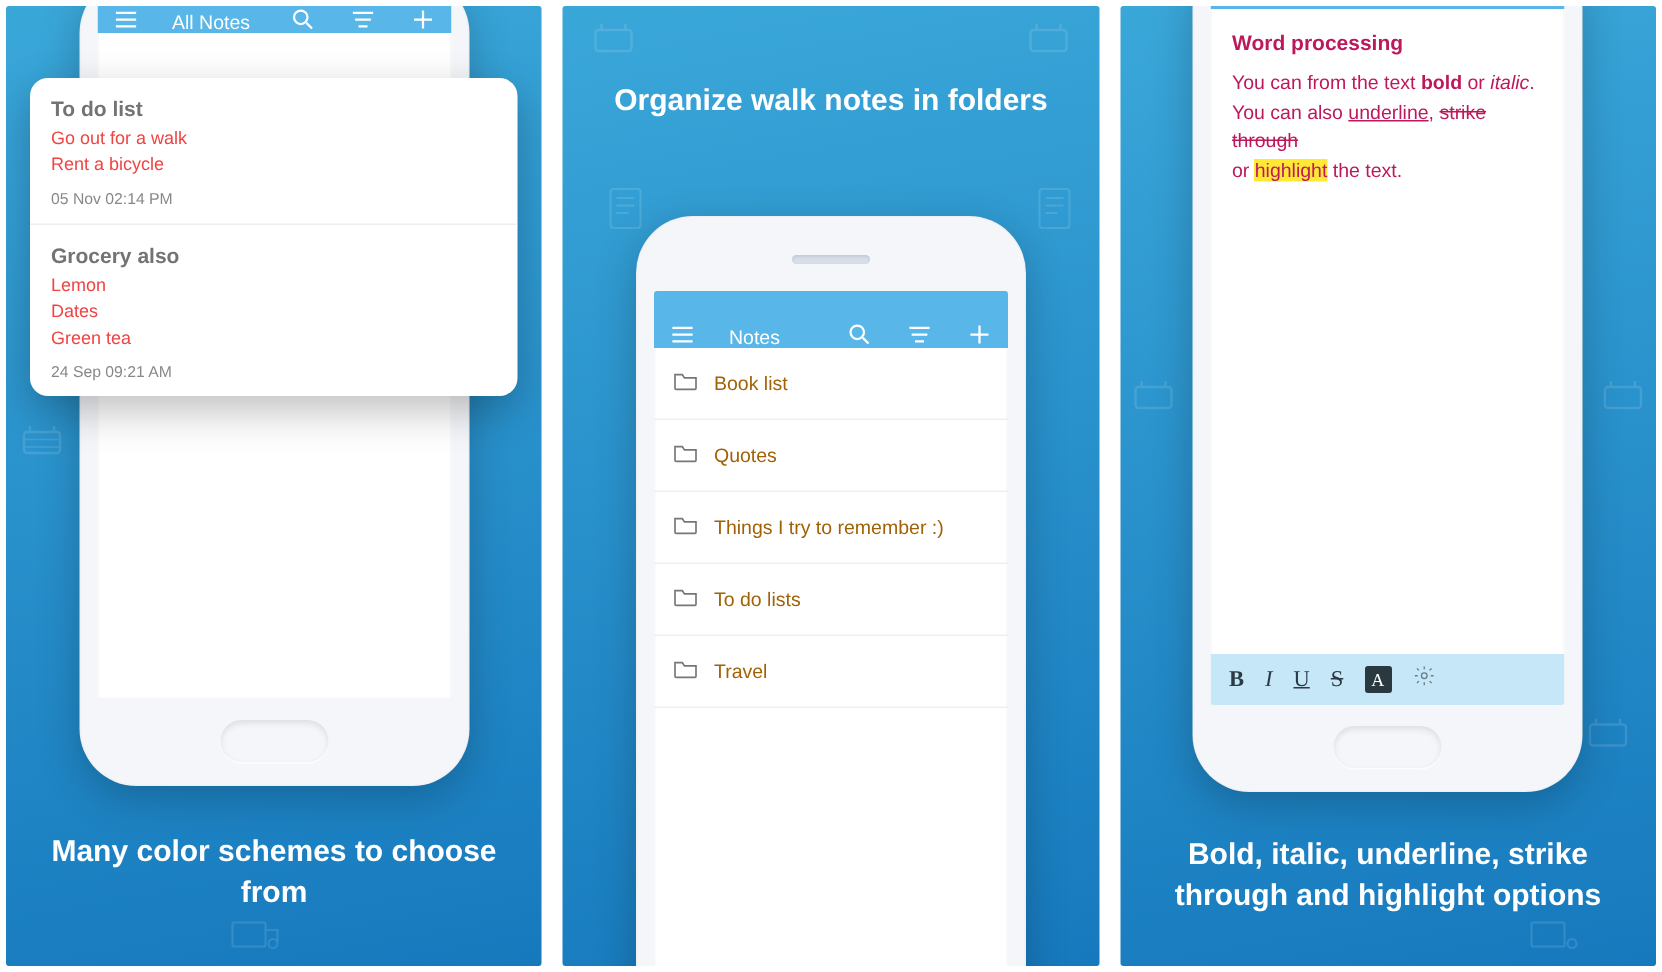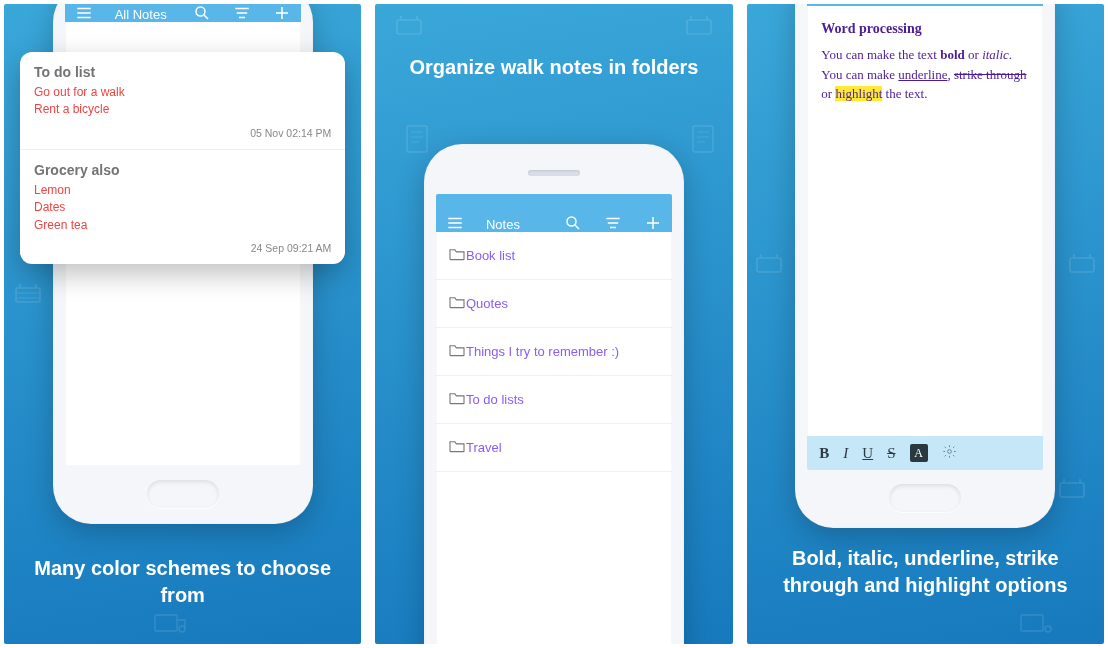--- a/index.html
+++ b/index.html
@@ -35,21 +35,21 @@
     font-size: 20px;
     font-weight: 600;
     text-align: center;
     line-height: 1.35;
     padding: 0 20px;
     position: absolute;
     width: 100%;
   }
   .panel-1 .caption { bottom: 35px; }
   .panel-2 .caption { top: 50px; }
-  .panel-3 .caption { bottom: 45px; }
+  .panel-3 .caption { bottom: 33px; }
 
   
   .phone {
     position: absolute;
     background: #f4f6f9;
     border-radius: 38px;
     box-shadow: 0 8px 28px rgba(0,0,0,0.22), inset 0 0 2px rgba(0,0,0,0.08);
     display: flex;
     flex-direction: column;
     align-items: center;
@@ -110,39 +110,38 @@
     z-index: 5;
   }
   .note-item {
     padding: 12px 14px 10px 14px;
     border-bottom: 1px solid #eee;
     position: relative;
   }
   .note-item:last-child { border-bottom: none; }
   .note-item .n-title { font-weight: 700; font-size: 14px; color: #737373; margin-bottom: 4px;}
   .note-item .n-body { font-size: 12px; color: #ef4444; line-height: 1.45; white-space: pre-line; }
-  .note-item .n-time { font-size: 10.5px; color: #888; text-align: right; margin-top: 8px;}
+  .note-item .n-time { font-size: 10.5px; color: #888; margin-top: 8px;}
 
   
   .folder-row {
-    display: flex; align-items: center; 
+    display: flex; align-items: center; gap: 10px;
     height: 48px; padding: 0 12px;
     border-bottom: 1px solid #f0f0f0;
-    font-size: 13px; color: #8b5cf6;
+    font-size: 13px; color: #a16207;
   }
   .folder-icon svg { width: 18px; height: 14px; stroke: #777; fill: none; stroke-width: 1.6; }
 
   
   .note-doc {
     padding: 12px 14px;
     font-size: 13px;
-    color: #4c1d95;
+    color: #be185d;
     line-height: 1.5;
     flex: 1;
-    font-family: Liberation Serif, serif;
   }
   .note-doc .nd-title { font-weight: 700; margin-bottom: 6px; font-size: 14px;}
   .note-doc .hl { background: #ffe935; }
   .format-bar {
     height: 34px;
     background: #c6e7f8;
     display: flex;
     align-items: center;
     gap: 14px;
     padding: 0 12px;
@@ -331,22 +330,22 @@
     <div class="screen">
       <div class="toolbar">
 
         <span class="spacer"></span>
 
       </div>
 
       <div class="note-doc">
         <div class="nd-title">Word processing</div>
         <div>
-          <span>You can make the text </span><b>bold</b><span> or </span><i>italic</i><span>.</span><br>
-          <span>You can make </span><u>underline</u><span>, </span><s>strike through</s><br>
+          <span>You can from the text </span><b>bold</b><span> or </span><i>italic</i><span>.</span><br>
+          <span>You can also </span><u>underline</u><span>, </span><s>strike through</s><br>
           <span>or </span><span class="hl">highlight</span><span> the text.</span>
         </div>
       </div>
 
       <div class="format-bar">
         <b>B</b>
         <i>I</i>
         <span class="U">U</span>
         <span class="S">S</span>
         <span class="A">A</span>

